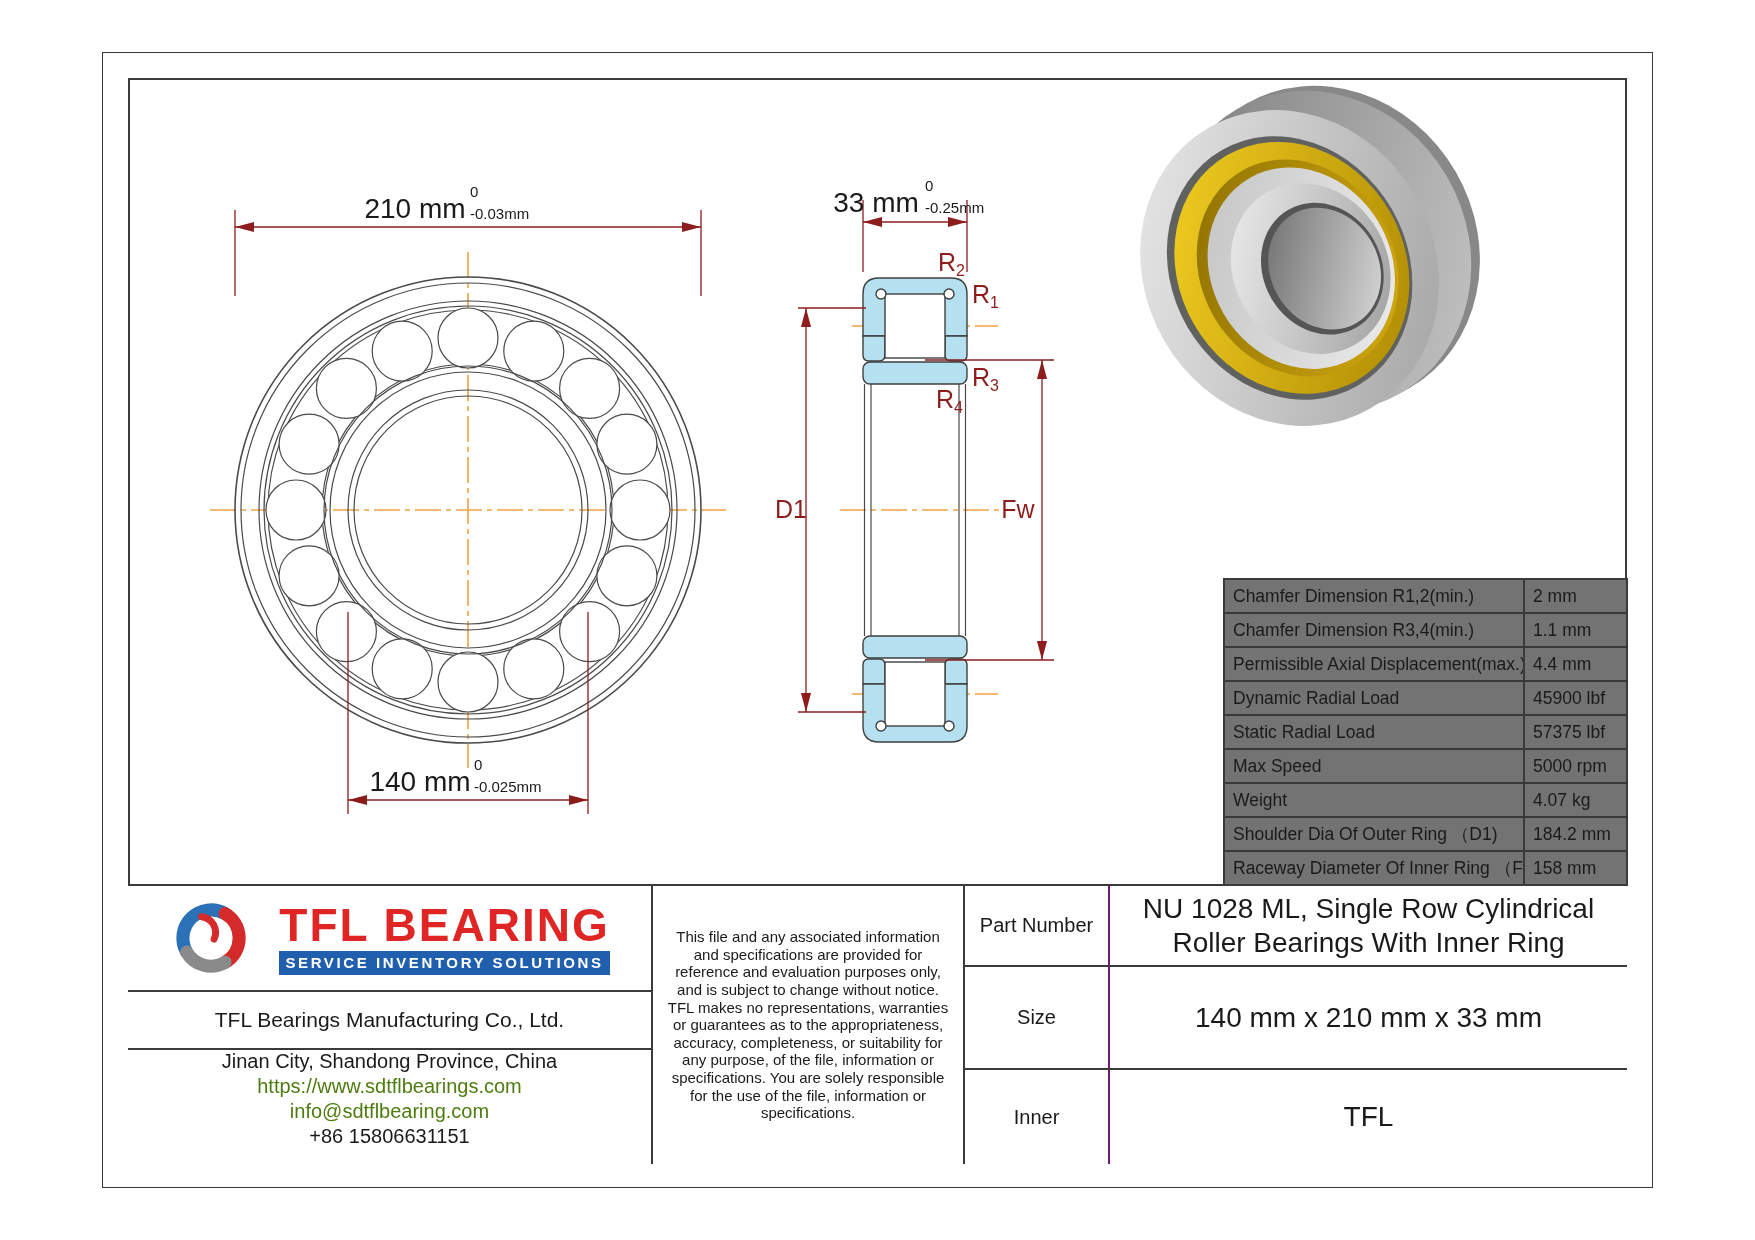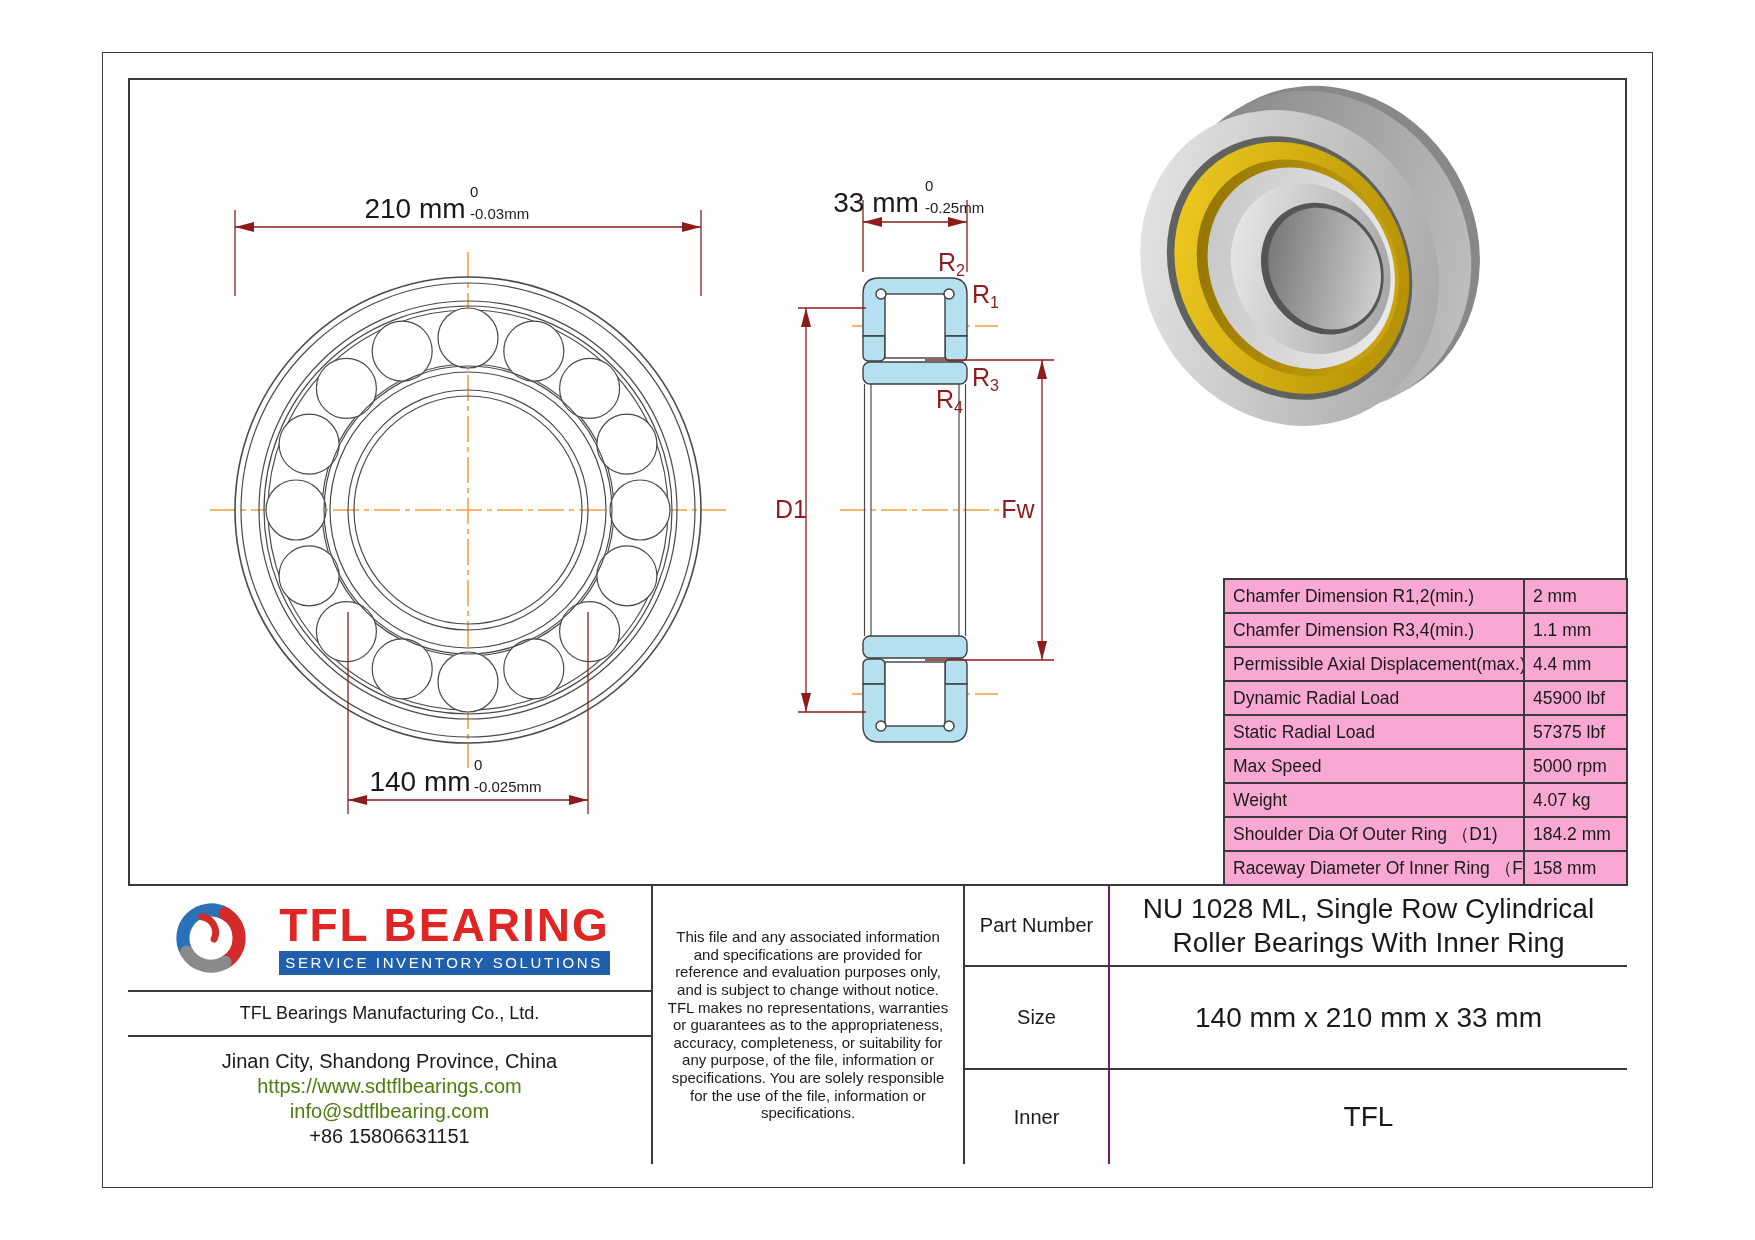--- a/index.html
+++ b/index.html
@@ -23,42 +23,42 @@
   .dim{stroke:#8d1c1c;stroke-width:1.3;fill:none}
   .dimf{fill:#8d1c1c;stroke:none}
   text.dimtxt{font-size:28px;fill:#1a1a1a}
   text.tol{font-size:15px;fill:#1a1a1a}
   text.rlbl{font-size:25px;fill:#8d1c1c}
   text.rsub{font-size:16px;fill:#8d1c1c}
   .mid{text-anchor:middle}
 
   
   .spec-table{position:absolute;left:1223px;top:578px;width:405px;
-    border:2px solid #3a3a3a;box-sizing:border-box;background:#f9a8d4}
+    border:2px solid #3a3a3a;box-sizing:border-box;background:#737373}
   .spec-row{display:grid;grid-template-columns:300px 1fr;height:32px;border-top:2px solid #3a3a3a}
   .spec-row:first-child{border-top:none}
   .spec-label{border-right:2px solid #3a3a3a;display:flex;align-items:center;
     padding-left:8px;font-size:17.5px;white-space:nowrap;overflow:hidden}
   .spec-value{display:flex;align-items:center;padding-left:8px;font-size:17.5px;white-space:nowrap}
 
   
   .title-block{position:absolute;left:128px;top:884px;width:1499px;height:278px;
     border-top:2px solid #3a3a3a;box-sizing:border-box;background:#fff}
   .tb-left{position:absolute;left:0;top:0;width:525px;height:278px;
     border-right:2px solid #3a3a3a;box-sizing:border-box}
   .tb-logo{position:absolute;left:0;top:0;width:100%;height:106px;
     border-bottom:2px solid #3a3a3a;box-sizing:border-box;
     display:flex;align-items:center;justify-content:center;gap:26px}
   .logo-col{display:flex;flex-direction:column;align-items:stretch}
   .logo-title{font-size:46px;font-weight:bold;color:#e02525;letter-spacing:2px;line-height:46px;white-space:nowrap}
-  .logo-tagline{margin-top:3px;background:#1f5fae;color:#ffffff;font-size:15px;font-weight:normal;
-    letter-spacing:2.6px;padding:3px 6px 4px;white-space:nowrap}
-  .tb-company{position:absolute;left:0;top:106px;width:100%;height:45px;
+  .logo-tagline{margin-top:3px;background:#1f5fae;color:#ffffff;font-size:15px;font-weight:bold;
+    letter-spacing:2.6px;text-align:center;padding:3px 6px 4px;white-space:nowrap}
+  .tb-company{position:absolute;left:0;top:106px;width:100%;height:58px;
     border-bottom:2px solid #3a3a3a;box-sizing:border-box;
-    display:flex;align-items:center;justify-content:center;font-size:18px;white-space:nowrap}
+    display:flex;align-items:center;justify-content:center;font-size:21px;white-space:nowrap}
   .tb-address{position:absolute;left:0;top:151px;width:100%;text-align:center;
     font-size:20px;line-height:25px;padding-top:12px}
   .tb-address .link{color:#4d7c0f;display:block;text-decoration:none;cursor:pointer}
   .tb-disclaimer{position:absolute;left:525px;top:0;width:312px;height:278px;
     border-right:2px solid #3a3a3a;box-sizing:border-box;
     display:flex;flex-direction:column;justify-content:center;
     text-align:center;font-size:15px;line-height:17.6px}
   .tb-fields{position:absolute;left:837px;top:0;width:662px;height:278px}
   .tb-field-row{position:absolute;left:0;width:100%;display:grid;
     grid-template-columns:145px 1fr;border-bottom:2px solid #3a3a3a;box-sizing:border-box}

